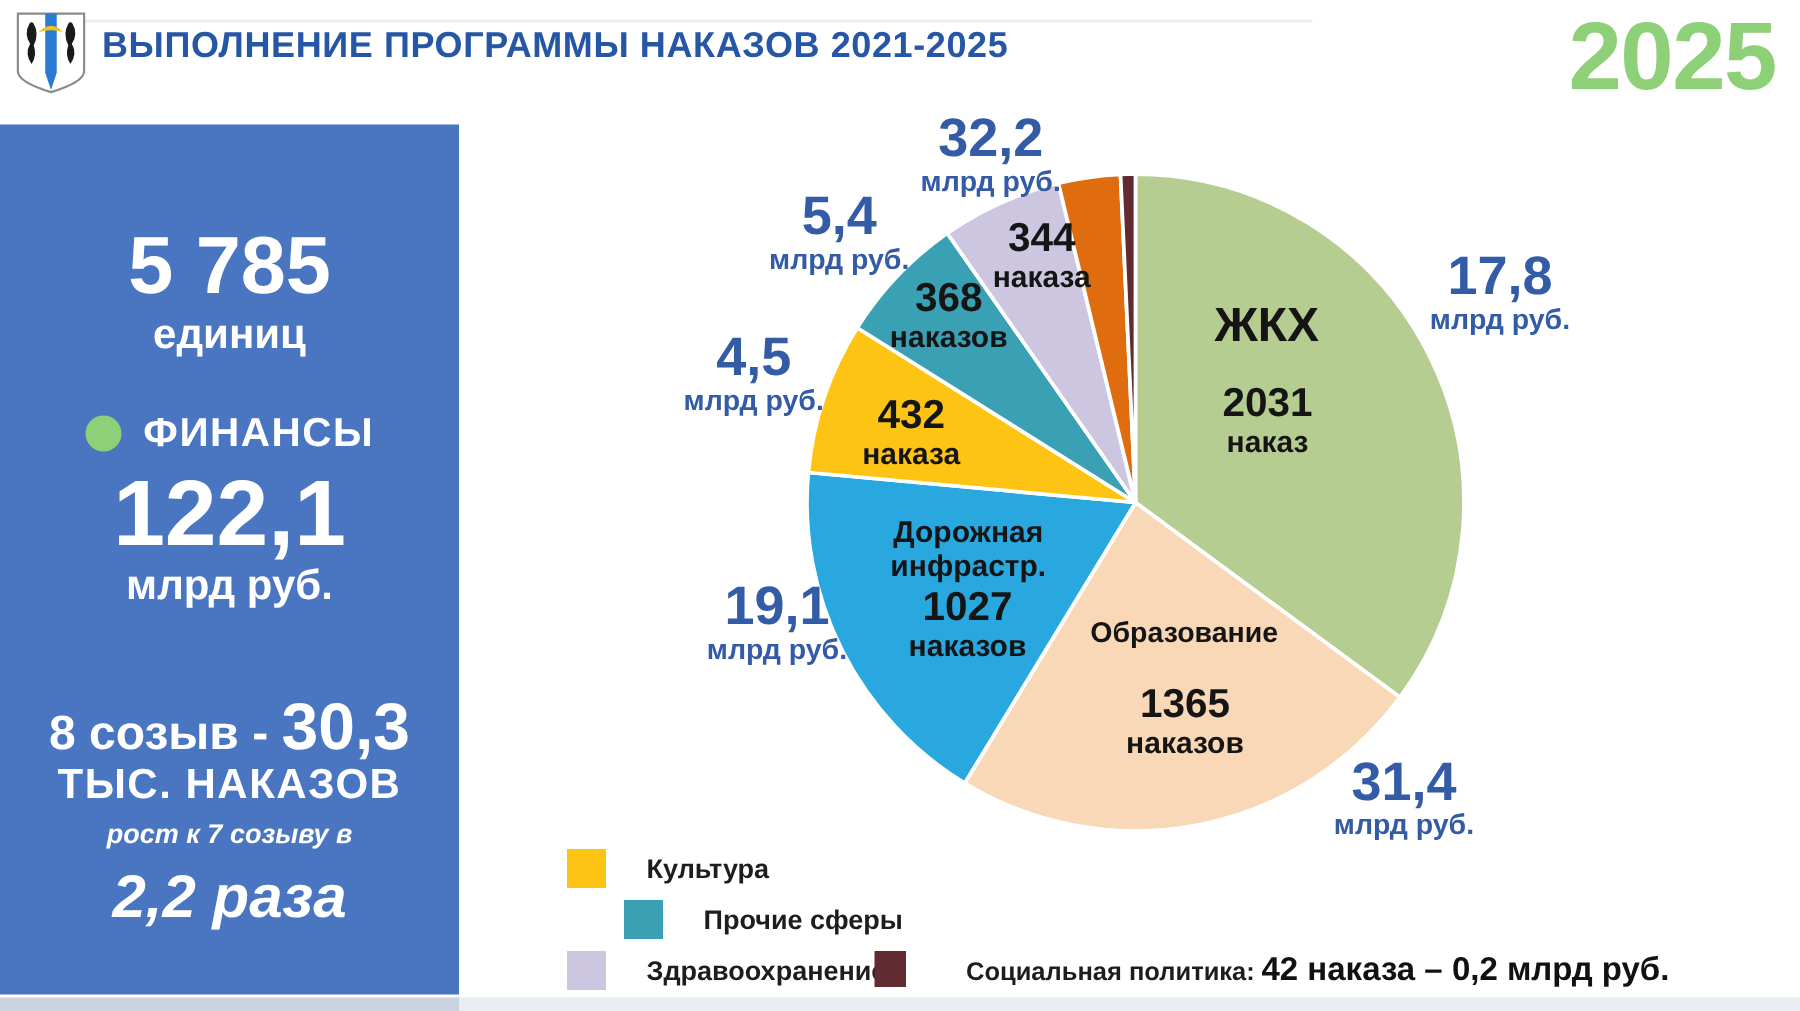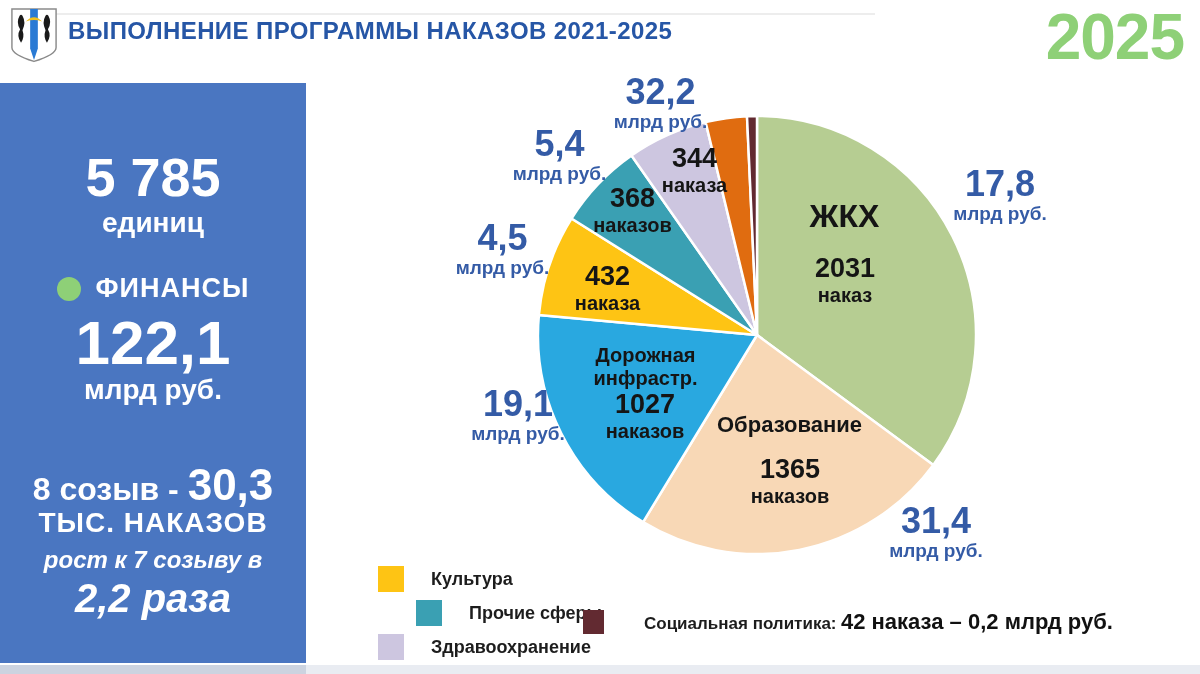--- a/index.html
+++ b/index.html
@@ -18,21 +18,21 @@
   .sb{position:absolute;width:100%;text-align:center;}
   .sb-head{display:flex;align-items:center;justify-content:center;gap:15px;
            font-size:27px;font-weight:bold;letter-spacing:1px;}
   .dot{width:24px;height:24px;border-radius:50%;background:#8ed077;flex:0 0 auto;}
   .sb-big{font-size:54px;font-weight:bold;line-height:56px;}
   .sb-big2{font-size:62px;font-weight:bold;line-height:64px;}
   .sb-unit{font-size:28px;font-weight:bold;}
   .sb-mix{font-size:32px;font-weight:bold;line-height:44px;}
   .sb-mix .big{font-size:44px;}
   .sb-caps{font-size:28px;font-weight:bold;letter-spacing:1px;}
-  .sb-it1{font-size:24px;font-weight:bold;font-style:italic;}
+  .sb-it1{font-size:18px;font-weight:bold;font-style:italic;}
   .sb-it2{font-size:40px;font-weight:bold;font-style:italic;}
   
   .pie{position:absolute;left:535px;top:113px;width:444px;height:444px;}
   .money{position:absolute;text-align:center;color:#345ba6;}
   .money .num{font-size:36px;font-weight:bold;line-height:36px;}
   .money .unit{font-size:19px;font-weight:bold;line-height:24px;}
   .slab{position:absolute;text-align:center;color:#151515;}
   .slab .cnt{font-size:27px;font-weight:bold;line-height:28px;}
   .slab .cu{font-size:20px;font-weight:bold;line-height:26px;}
   .sname{position:absolute;text-align:center;color:#151515;font-weight:bold;}
@@ -134,39 +134,39 @@
   </div>
   <div class="slab" style="left:555px;top:262px;width:105px;">
     <div class="cnt">432</div>
     <div class="cu">наказа</div>
   </div>
   <div class="sname" style="left:543px;top:344px;width:205px;font-size:20px;">Дорожная инфрастр.</div>
   <div class="slab" style="left:585px;top:390px;width:120px;">
     <div class="cnt">1027</div>
     <div class="cu">наказов</div>
   </div>
-  <div class="sname" style="left:687px;top:412px;width:205px;font-size:22px;">Образование</div>
+  <div class="sname" style="left:687px;top:412px;width:205px;font-size:19px;">Образование</div>
   <div class="slab" style="left:725px;top:455px;width:130px;">
     <div class="cnt">1365</div>
     <div class="cu">наказов</div>
   </div>
 
   <div class="li" style="left:378px;top:566px;">
     <span class="sw" style="background: rgb(254, 196, 20);"></span>
     <span class="lab">Культура</span>
   </div>
   <div class="li" style="left:398px;top:600px;padding-left:18px;">
     <span class="sw" style="background: rgb(58, 160, 179);"></span>
     <span class="lab">Прочие сферы</span>
   </div>
   <div class="li" style="left:378px;top:634px;">
     <span class="sw" style="background: rgb(205, 198, 224);"></span>
     <span class="lab">Здравоохранение</span>
   </div>
-  <div class="li" style="left:583px;top:609px;gap:40px;">
+  <div class="li" style="left:583px;top:633px;gap:40px;">
     <span class="sw2" style="background: rgb(98, 42, 49);"></span>
     <span><span class="lab-sm">Социальная политика:</span>
     <span class="lab-big">42 наказа – 0,2 млрд руб.</span></span>
   </div>
 
   <div class="bottom-strip">
       <span class="dk"></span>
     </div>
 </div>
 

